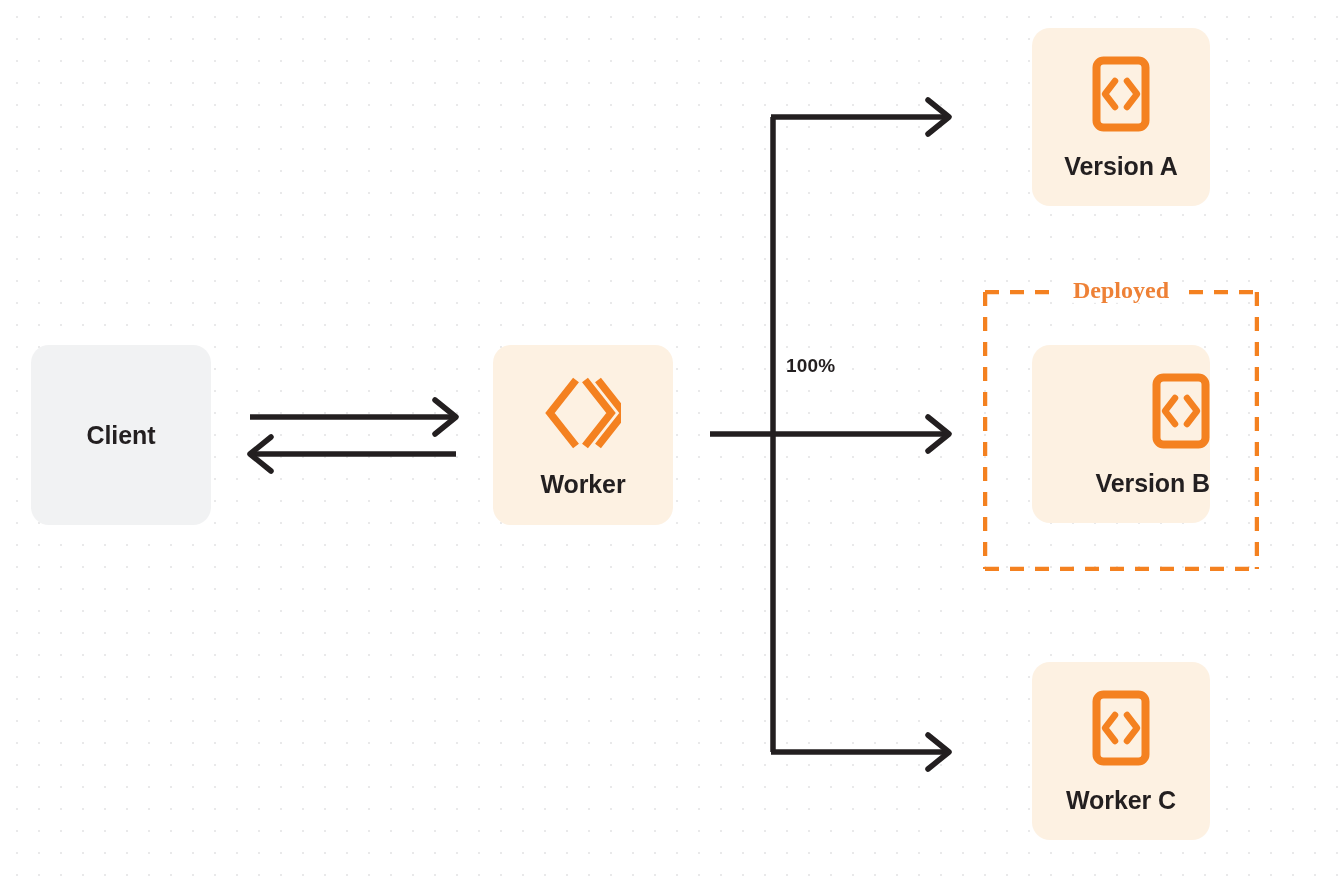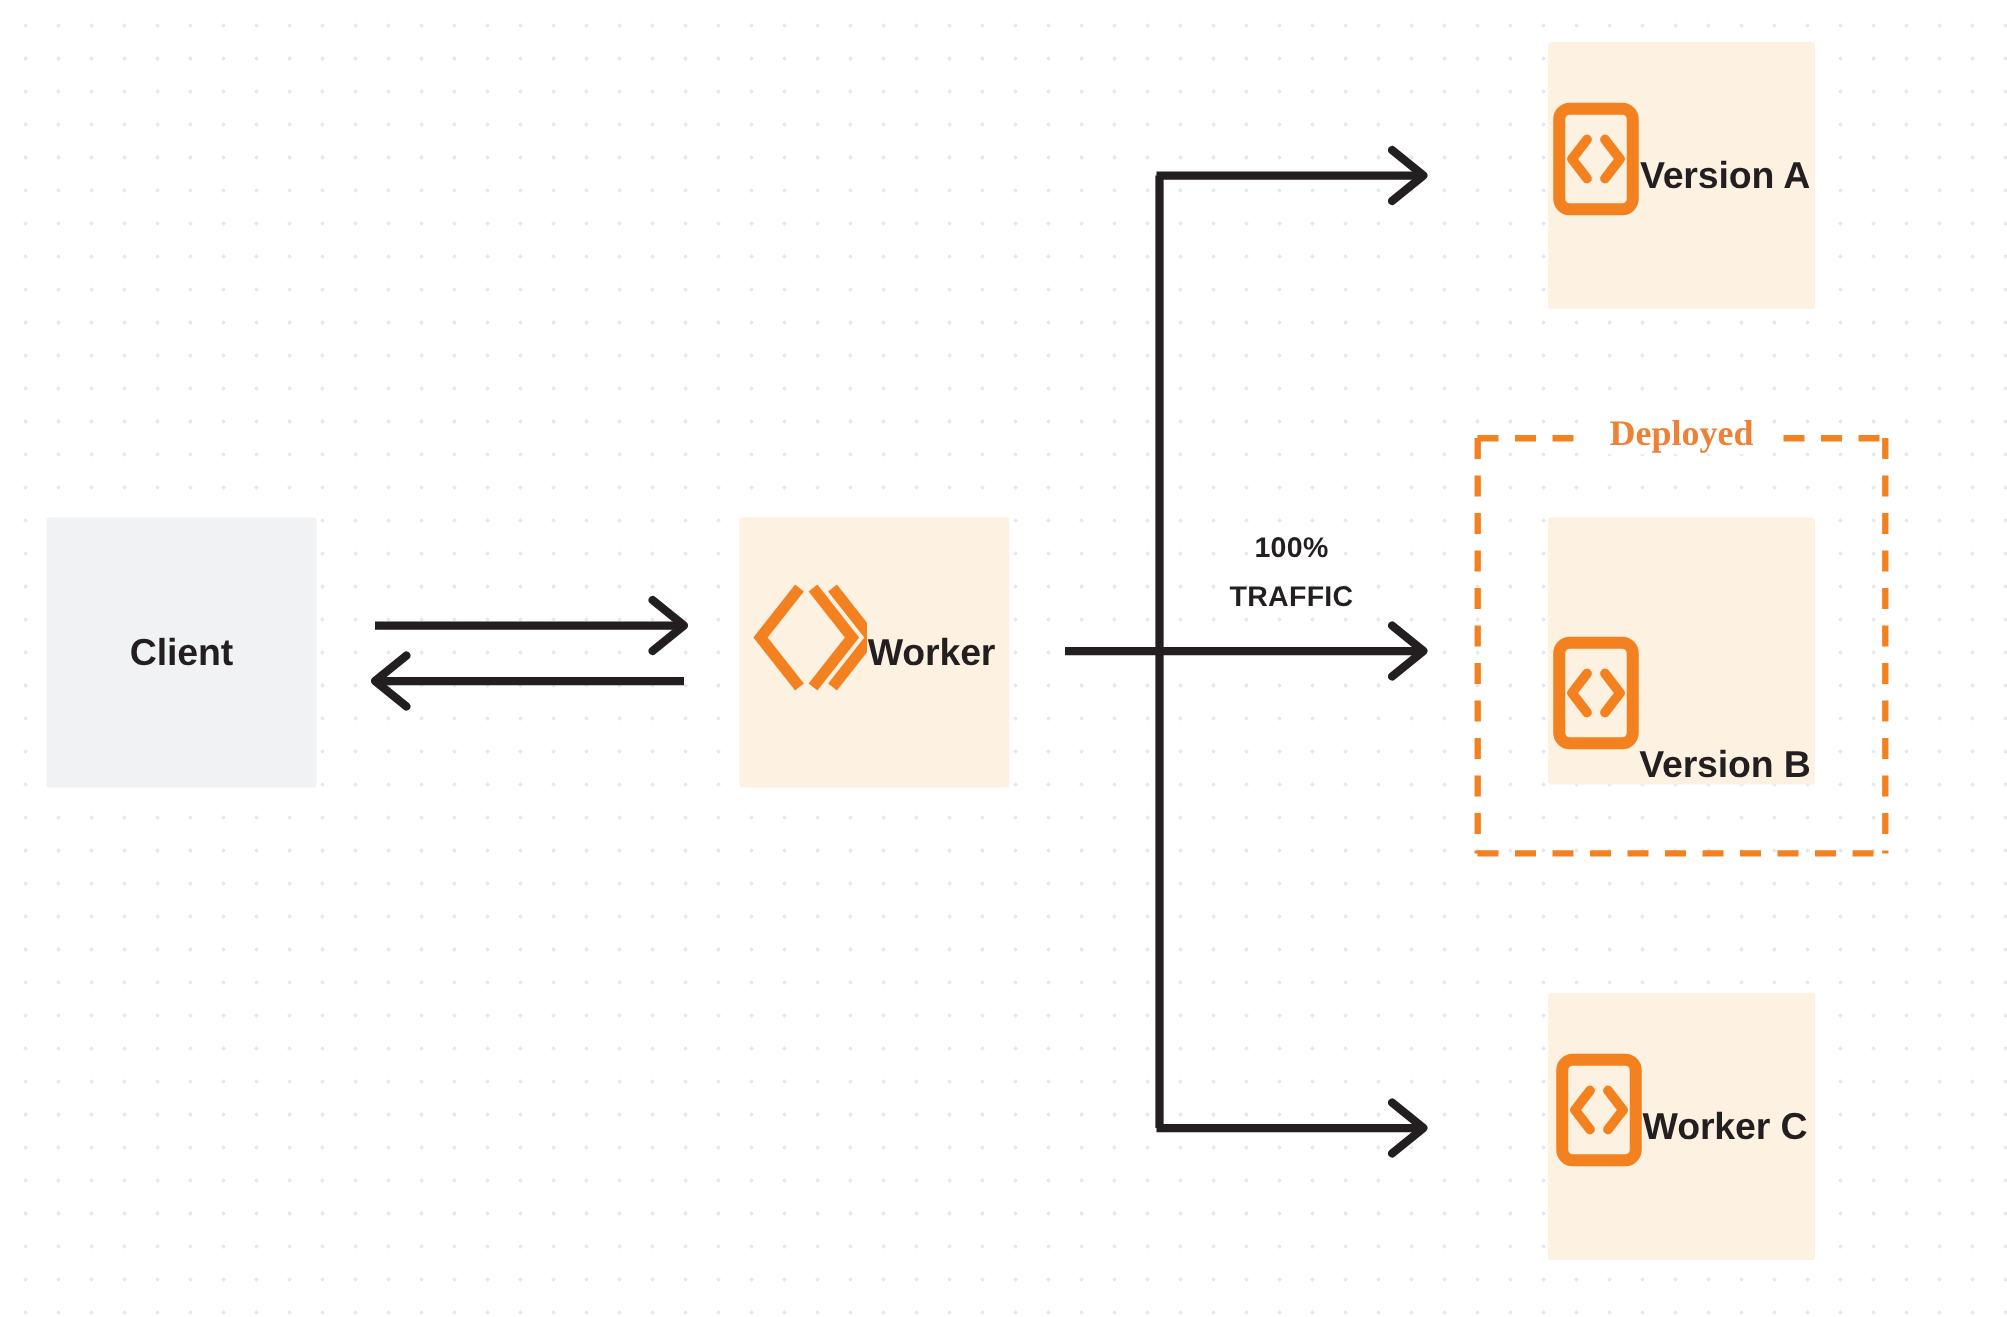--- a/index.html
+++ b/index.html
@@ -33,23 +33,23 @@
     left: 0;
     top: 0;
     width: 1338px;
     height: 878px;
     pointer-events: none;
   }
 
   
   .node {
     position: absolute;
-    border-radius: 2px;
+    border-radius: 18px;
     display: flex;
-    flex-direction: row;
+    flex-direction: column;
     align-items: center;
     justify-content: center;
   }
 
   .node-client {
     left: 31px;
     top: 345px;
     width: 180px;
     height: 180px;
     background: #f1f2f3;
@@ -121,21 +121,21 @@
     white-space: nowrap;
     line-height: 1.1;
   }
 
   
   .traffic-label {
     position: absolute;
     left: 786px;
     top: 350px;
     width: 150px;
-    text-align: center;
+    text-align: left;
     font-size: 19px;
     font-weight: bold;
     color: #231f20;
     line-height: 1.72;
     letter-spacing: 0.2px;
   }
 </style>
 </head>
 <body>
 
@@ -229,16 +229,15 @@
 
       <path d="M 2 2 L 2 279" stroke="#f48120" stroke-width="4.5" fill="none" stroke-dasharray="14 11" stroke-linecap="butt"></path>
       <path d="M 274 2 L 274 279" stroke="#f48120" stroke-width="4.5" fill="none" stroke-dasharray="14 11" stroke-linecap="butt"></path>
       <path d="M 2 279 L 274 279" stroke="#f48120" stroke-width="4.5" fill="none" stroke-dasharray="14 11" stroke-linecap="butt"></path>
     </svg>
     <span class="deployed-label">Deployed</span>
   </div>
 
   <div class="traffic-label">
     <div>100%</div>
-    <div>TRAFFIC</div>
   </div>
 
 </div>
 
 </body></html>

